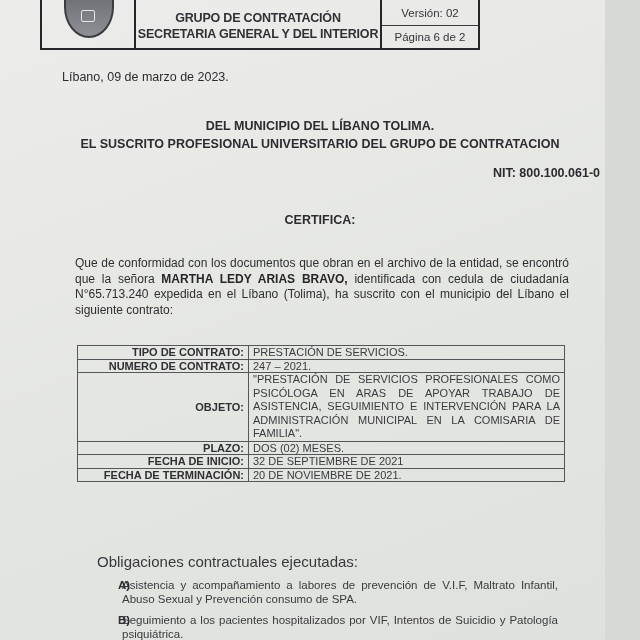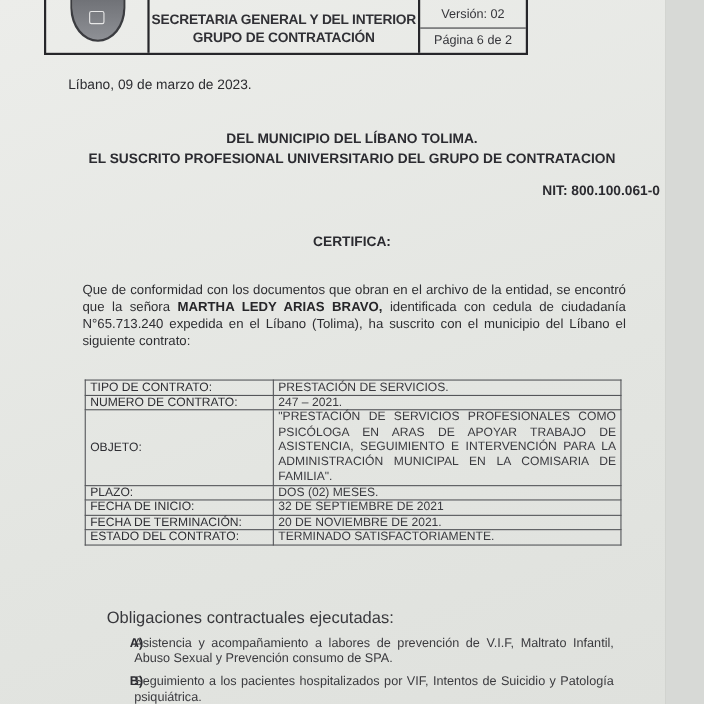--- a/index.html
+++ b/index.html
@@ -60,21 +60,21 @@
   .para b { color:#262629; }
 
   table.contract {
     position:absolute; left:77px; top:345px; width:488px;
     border-collapse:collapse; font-size:11px; color:#3a3a3f;
   }
   table.contract td {
     border:1px solid #55565a; padding:0 4px; line-height:12.5px; vertical-align:middle;
   }
   table.contract td.lbl {
-    width:162px; text-align:left; font-weight:normal; color:#2f2f34;
+    width:162px; text-align:right; font-weight:bold; color:#2f2f34;
   }
   table.contract td.val { text-align:justify; text-align-last:left; }
   .obl-title { left:97px; top:553px; font-size:15px; color:#38383c; }
   .obl {
     position:absolute; left:118px; width:440px; font-size:11.5px; line-height:14px;
     color:#3a3a3e; text-align:justify;
   }
   .obl .letter { position:absolute; left:0; font-weight:bold; color:#2d2d32; }
   .obl .body { margin-left:4px; display:block; }
   .obl-a { top:578px; }
@@ -85,22 +85,22 @@
 
 <div class="page">
 
   <div class="hdr">
     <div class="hdr-logo">
       <div class="shield">
         <div class="shield-inner"></div>
       </div>
     </div>
     <div class="hdr-title">
+      <div>GRUPO DE CONTRATACIÓN</div>
       <div>SECRETARIA GENERAL Y DEL INTERIOR</div>
-      <div>GRUPO DE CONTRATACIÓN</div>
     </div>
     <div class="hdr-meta">
       <div class="ver">Versión: 02</div>
       <div>Página 6 de 2</div>
     </div>
   </div>
 
   <div class="text date">Líbano, 09 de marzo de 2023.</div>
 
   <div class="text center suscrito">
@@ -131,24 +131,20 @@
       <td class="val">DOS (02) MESES.</td>
     </tr>
     <tr>
       <td class="lbl">FECHA DE INICIO:</td>
       <td class="val">32 DE SEPTIEMBRE DE 2021</td>
     </tr>
     <tr>
       <td class="lbl">FECHA DE TERMINACIÓN:</td>
       <td class="val">20 DE NOVIEMBRE DE 2021.</td>
     </tr>
-    <tr>
-      <td class="lbl">ESTADO DEL CONTRATO:</td>
-      <td class="val">TERMINADO SATISFACTORIAMENTE.</td>
-    </tr>
   </tbody>
     </table>
 
   <div class="text obl-title">Obligaciones contractuales ejecutadas:</div>
 
   <div class="obl obl-a">
     <span class="letter">A)</span>
     <span class="body">Asistencia y acompañamiento a labores de prevención de V.I.F, Maltrato Infantil, Abuso Sexual y Prevención consumo de SPA.</span>
   </div>
   <div class="obl obl-b">

